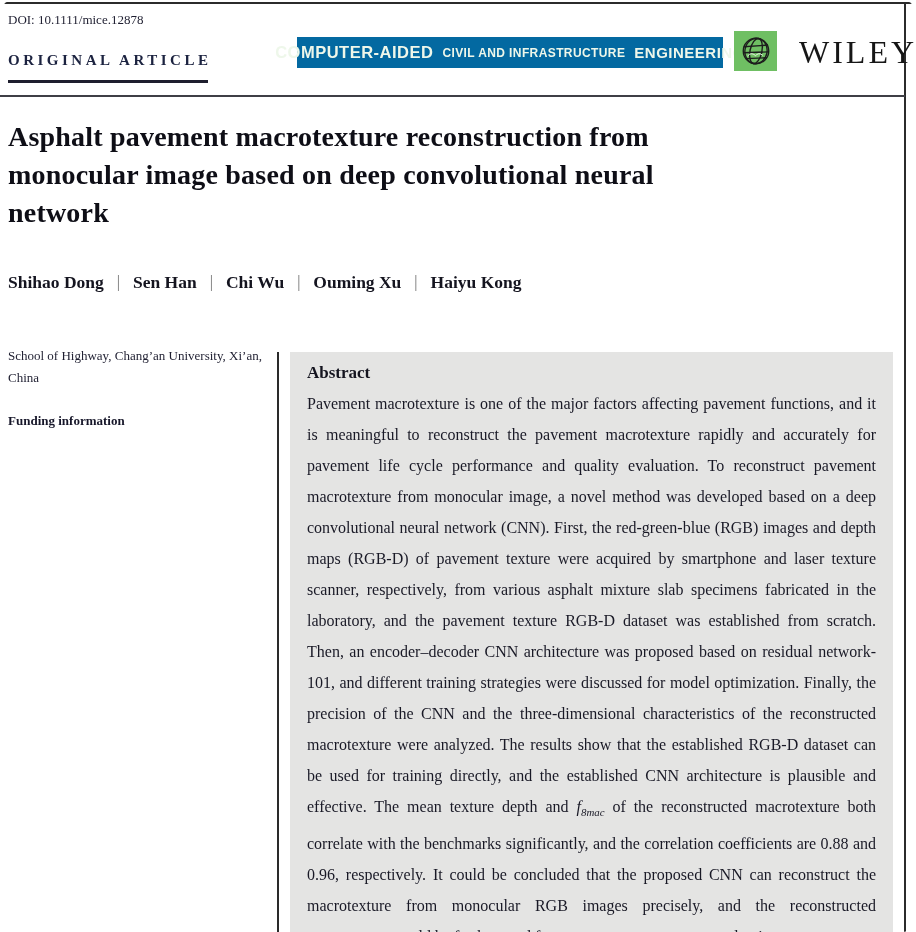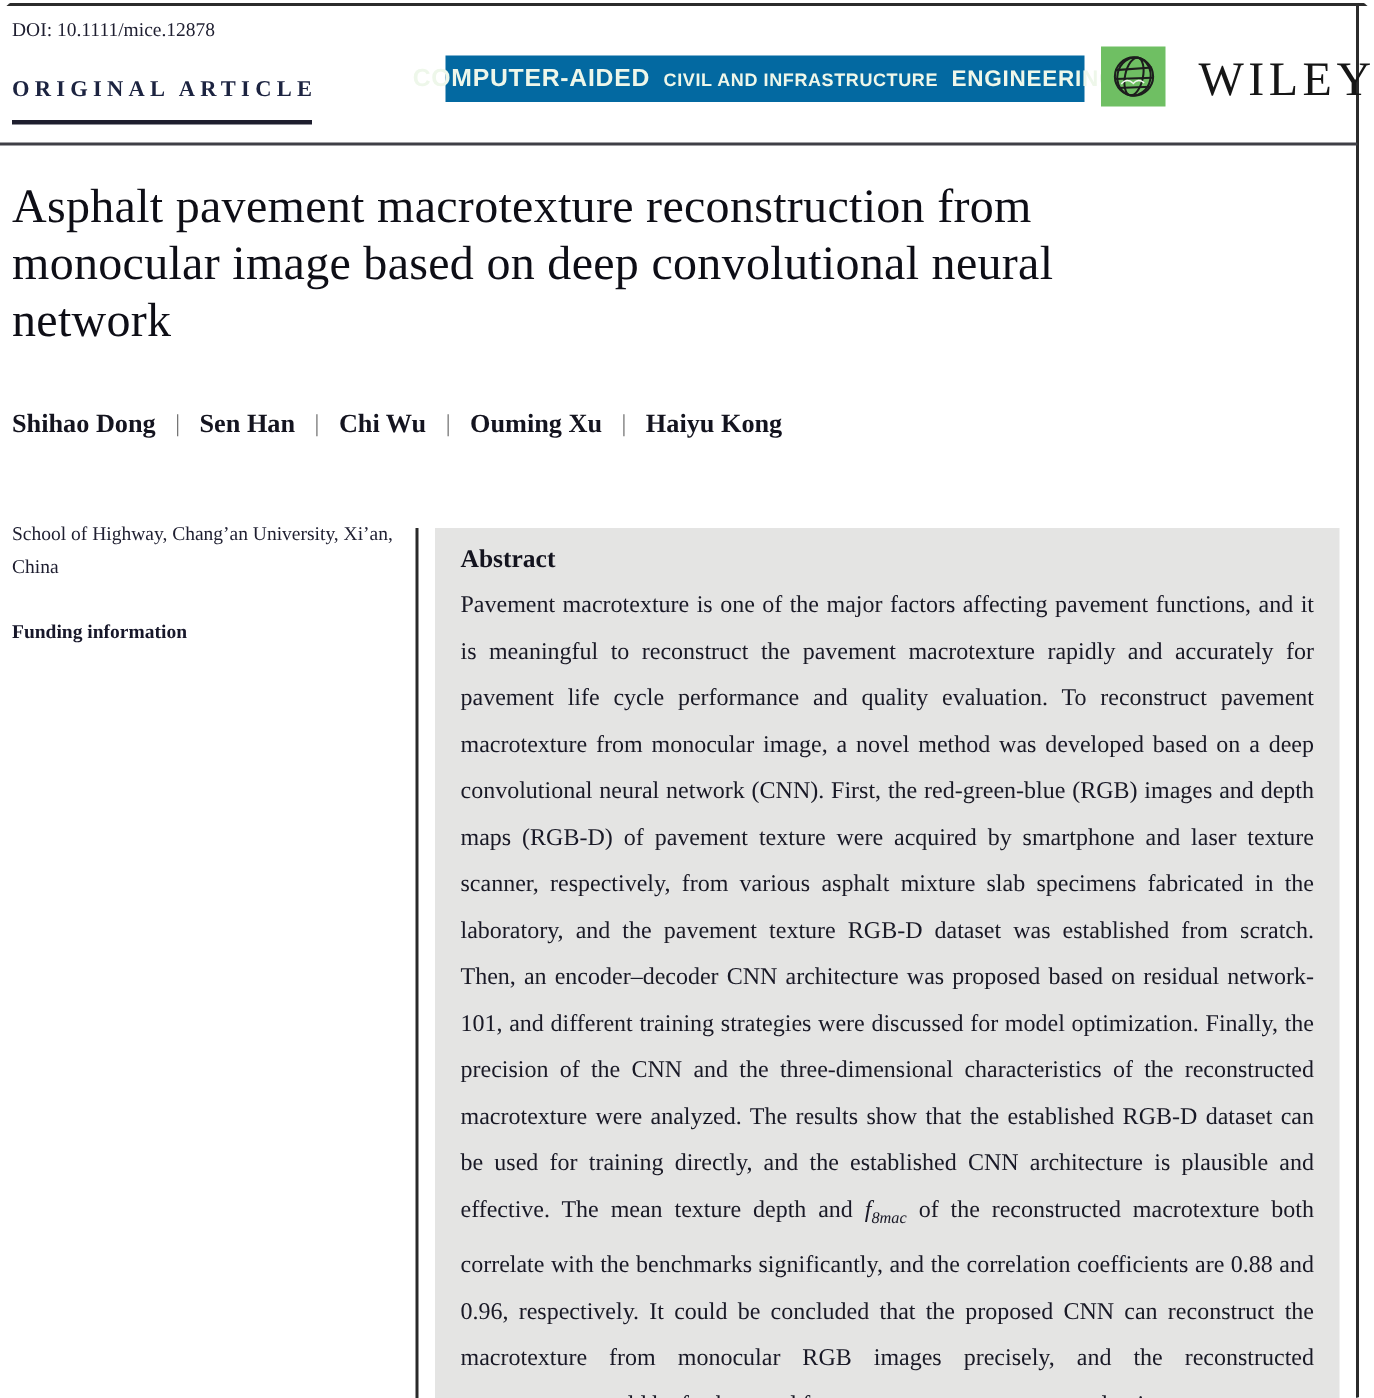--- a/index.html
+++ b/index.html
@@ -59,21 +59,21 @@
   .wiley-word {
     font-size: 32px; letter-spacing: 3px; color: #161616;
     font-family: "Liberation Serif", "DejaVu Serif", serif;
   }
   .header-rule {
     position: absolute; left: 0; top: 95px; width: 905px; height: 1.5px;
     background: #3f3f46;
   }
   .title {
     position: absolute; left: 8px; top: 118px; width: 730px;
-    font-size: 32px; font-weight: normal; line-height: 38px;
+    font-size: 28px; font-weight: bold; line-height: 38px;
     color: #0e0e16; letter-spacing: 0.2px;
   }
   .authors {
     position: absolute; left: 8px; top: 272px;
     font-size: 17.5px; font-weight: bold; color: #14141f;
   }
   .authors .sep {
     font-weight: normal; color: #6e6e6e; font-size: 16px;
     margin: 0 13px; position: relative; top: -1px;
   }

